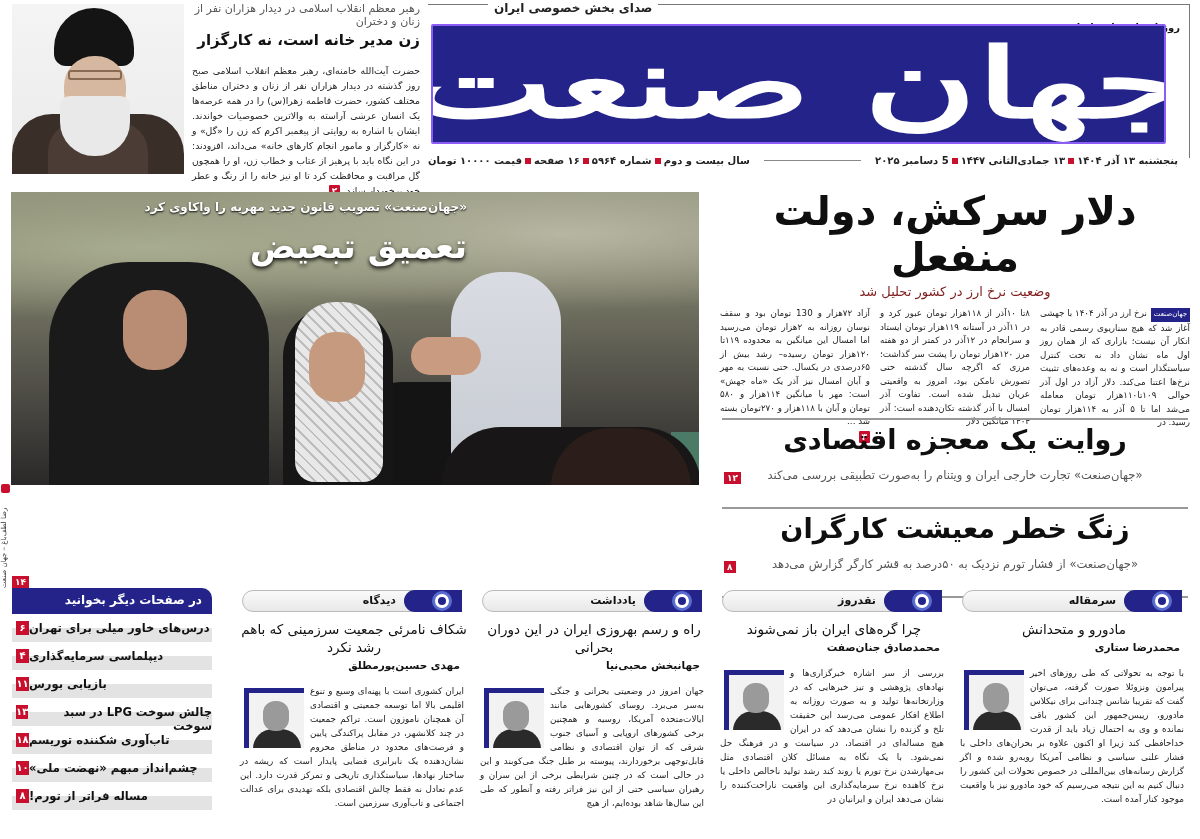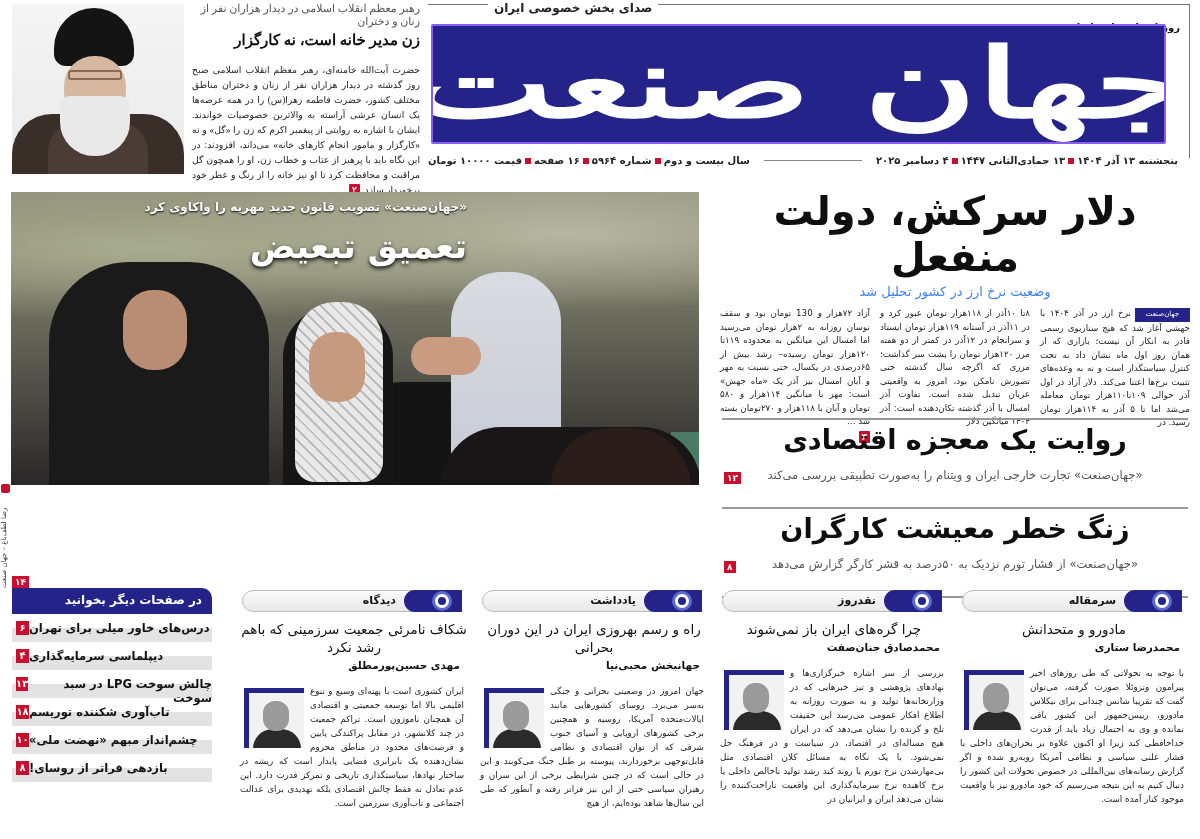--- a/index.html
+++ b/index.html
@@ -20,21 +20,21 @@
 
   
   .leader { position: absolute; left: 10px; top: 0; width: 410px; height: 178px; }
   .leader-photo { position: absolute; left: 2px; top: 4px; width: 172px; height: 170px; background: linear-gradient(#f4f4f4, #eaeaea); overflow: hidden; }
   .leader-photo .turban { position:absolute; left:42px; top:4px; width:80px; height:58px; background:#141414; border-radius: 40px 40px 12px 12px; }
   .leader-photo .face { position:absolute; left:52px; top:52px; width:62px; height:62px; background:#d6b8a0; border-radius: 30px 30px 26px 26px; }
   .leader-photo .glasses { position:absolute; left:56px; top:66px; width:54px; height:10px; border:2px solid #8a6a55; border-radius:3px; }
   .leader-photo .beard { position:absolute; left:48px; top:92px; width:70px; height:60px; background:#e9e9e9; border-radius: 10px 10px 34px 34px; }
   .leader-photo .robe { position:absolute; left:0; top:110px; width:172px; height:70px; background:#3a2e28; border-radius: 40px 40px 0 0; }
   .leader-photo .robe2 { position:absolute; left:36px; top:118px; width:100px; height:60px; background:#4b3d35; border-radius: 30px 30px 0 0; }
-  .leader-text { position: absolute; left: 182px; top: 2px; width: 228px; text-align: right; font-family: Liberation Serif, serif; }
+  .leader-text { position: absolute; left: 182px; top: 2px; width: 228px; text-align: right; }
   .leader-kicker { font-size: 11px; color: #555; }
   .leader-title { font-size: 15px; font-weight: bold; margin-top: 3px; color: #111; }
   .leader-body { font-size: 9.3px; line-height: 15px; color: #222; margin-top: 14px; text-align: justify; text-align-last: right; }
   .pgbadge { display:inline-block; background:#c8102e; color:#fff; font-size: 9px; font-weight:bold; padding: 0 3px; line-height: 12px; border-radius:1px; }
 
   
   .photo-block { position: absolute; left: 11px; top: 192px; width: 688px; height: 293px; overflow: hidden; background: #6b6a60; }
   .ph-bg { position:absolute; inset:0; background: linear-gradient(180deg, #8f9279 0%, #7a7b67 30%, #5d5c52 55%, #2a2828 100%); }
   .ph-blur1 { position:absolute; left:0; top:0; width:688px; height:140px; background: radial-gradient(ellipse at 20% 40%, #a9ad90 0%, transparent 60%), radial-gradient(ellipse at 80% 30%, #b8b7a4 0%, transparent 55%); }
   .ph-woman1 { position:absolute; left:38px; top:70px; width:220px; height:340px; background:#1b1a1b; border-radius: 80px 80px 10px 10px; }
@@ -51,24 +51,24 @@
   .ph-green { position:absolute; left:660px; top:240px; width:40px; height:170px; background:#4b7a66; }
   .ph-kicker { position:absolute; right: 232px; top: 8px; color: #fff; font-size: 12px; font-weight: bold; text-shadow: 0 1px 2px #000; direction: rtl; }
   .ph-title { position:absolute; right: 232px; top: 34px; color: #fff; font-size: 34px; font-weight: bold; text-shadow: 0 2px 4px #000; direction: rtl; }
   .credit-text { position:absolute; left: 0; top: 488px; width: 11px; height: 100px; writing-mode: vertical-rl; transform: rotate(180deg); font-size: 7px; color: #333; }
   .credit-icon { position:absolute; left: 1px; top: 484px; width: 9px; height: 9px; background:#c8102e; border-radius: 2px; }
   .ph-pg { position:absolute; left: 12px; top: 576px; background:#c8102e; color:#fff; font-size: 9px; font-weight: bold; padding: 0 3px; line-height: 12px; }
 
   
   .lead { position: absolute; left: 720px; top: 188px; width: 470px; }
   .lead-title { font-size: 40px; font-weight: bold; text-align: center; direction: rtl; color: #0f0f0f; letter-spacing: 0.5px; }
-  .lead-sub { font-size: 13px; color: #3b82f6; text-align: center; margin-top: 4px; direction: rtl; }
+  .lead-sub { font-size: 13px; color: #7f1d1d; text-align: center; margin-top: 4px; direction: rtl; }
   .lead-cols { display:flex; flex-direction: row-reverse; gap: 10px; margin-top: 8px; }
   .lead-col { flex: 1; font-size: 8.7px; line-height: 13.5px; color: #222; text-align: justify; text-align-last: right; direction: rtl; }
-  .brand-chip { display:inline-block; background:#23238a; color:#fff; font-size: 7px; padding: 0 11px; margin-left: 4px; }
+  .brand-chip { display:inline-block; background:#23238a; color:#fff; font-size: 7px; padding: 0 3px; margin-left: 4px; }
   .divider { position: absolute; left: 722px; width: 466px; height: 2px; background: #999; }
 
   .story2 { position: absolute; left: 722px; top: 422px; width: 466px; text-align: center; direction: rtl; }
   .story-title { font-size: 27px; font-weight: bold; color: #0f0f0f; }
   .story-sub { font-size: 11.5px; color: #555; margin-top: 13px; }
   .story-pg { position:absolute; left: 2px; bottom: -2px; background:#c8102e; color:#fff; font-size: 9px; font-weight:bold; padding: 0 3px; line-height: 12px; }
 
   
   .bottom { position: absolute; top: 588px; height: 229px; }
   .toc { left: 12px; width: 200px; }
@@ -115,21 +115,21 @@
 
 <div class="masthead">
   <div class="mast-frame"></div>
   <div class="mast-tagline rtl">صدای بخش خصوصی ایران</div>
   <div class="mast-kind rtl">روزنامه اقتصادی ایران</div>
   <div class="mast-logo">
     <span class="logo-text rtl">جهان صنعت</span>
   </div>
   <div class="mast-info rtl">
     <span>
-      <span>پنجشنبه ۱۳ آذر ۱۴۰۴</span><span class="sq"></span><span>۱۳ جمادی‌الثانی ۱۴۴۷</span><span class="sq"></span><span>۴ دسامبر ۲۰۲۵</span>
+      <span>پنجشنبه ۱۳ آذر ۱۴۰۴</span><span class="sq"></span><span>۱۳ جمادی‌الثانی ۱۴۴۷</span><span class="sq"></span><span>5 دسامبر ۲۰۲۵</span>
     </span>
     <span class="line"></span>
     <span>
       <span>سال بیست و دوم</span><span class="sq"></span><span>شماره ۵۹۶۴</span><span class="sq"></span><span>۱۶ صفحه</span><span class="sq"></span><span>قیمت ۱۰۰۰۰ تومان</span>
     </span>
   </div>
 </div>
 
 <div class="photo-block">
   <div class="ph-bg"></div>
@@ -186,34 +186,38 @@
   <div class="toc-head">در صفحات دیگر بخوانید</div>
   <div class="toc-item">
       <span class="toc-num">۶</span>
       <span class="toc-label">درس‌های خاور میلی برای تهران</span>
     </div>
   <div class="toc-item">
       <span class="toc-num">۴</span>
       <span class="toc-label">دیپلماسی سرمایه‌گذاری</span>
     </div>
   <div class="toc-item">
+      <span class="toc-num">۱۱</span>
+      <span class="toc-label">بازیابی بورس</span>
+    </div>
+  <div class="toc-item">
       <span class="toc-num">۱۳</span>
       <span class="toc-label">چالش سوخت LPG در سبد سوخت</span>
     </div>
   <div class="toc-item">
       <span class="toc-num">۱۸</span>
       <span class="toc-label">تاب‌آوری شکننده توریسم</span>
     </div>
   <div class="toc-item">
       <span class="toc-num">۱۰</span>
       <span class="toc-label">چشم‌انداز مبهم «نهضت ملی»</span>
     </div>
   <div class="toc-item">
       <span class="toc-num">۸</span>
-      <span class="toc-label">بازدهی فراتر از روسای!</span>
+      <span class="toc-label">مساله فراتر از تورم!</span>
     </div>
 </div>
 
 <div class="bottom op" style="left:960px;">
   <div class="op-head">
       <div class="pill"></div>
       <div class="blue"></div>
       <div class="logo-circ"></div>
       <div class="label">سرمقاله</div>
     </div>

